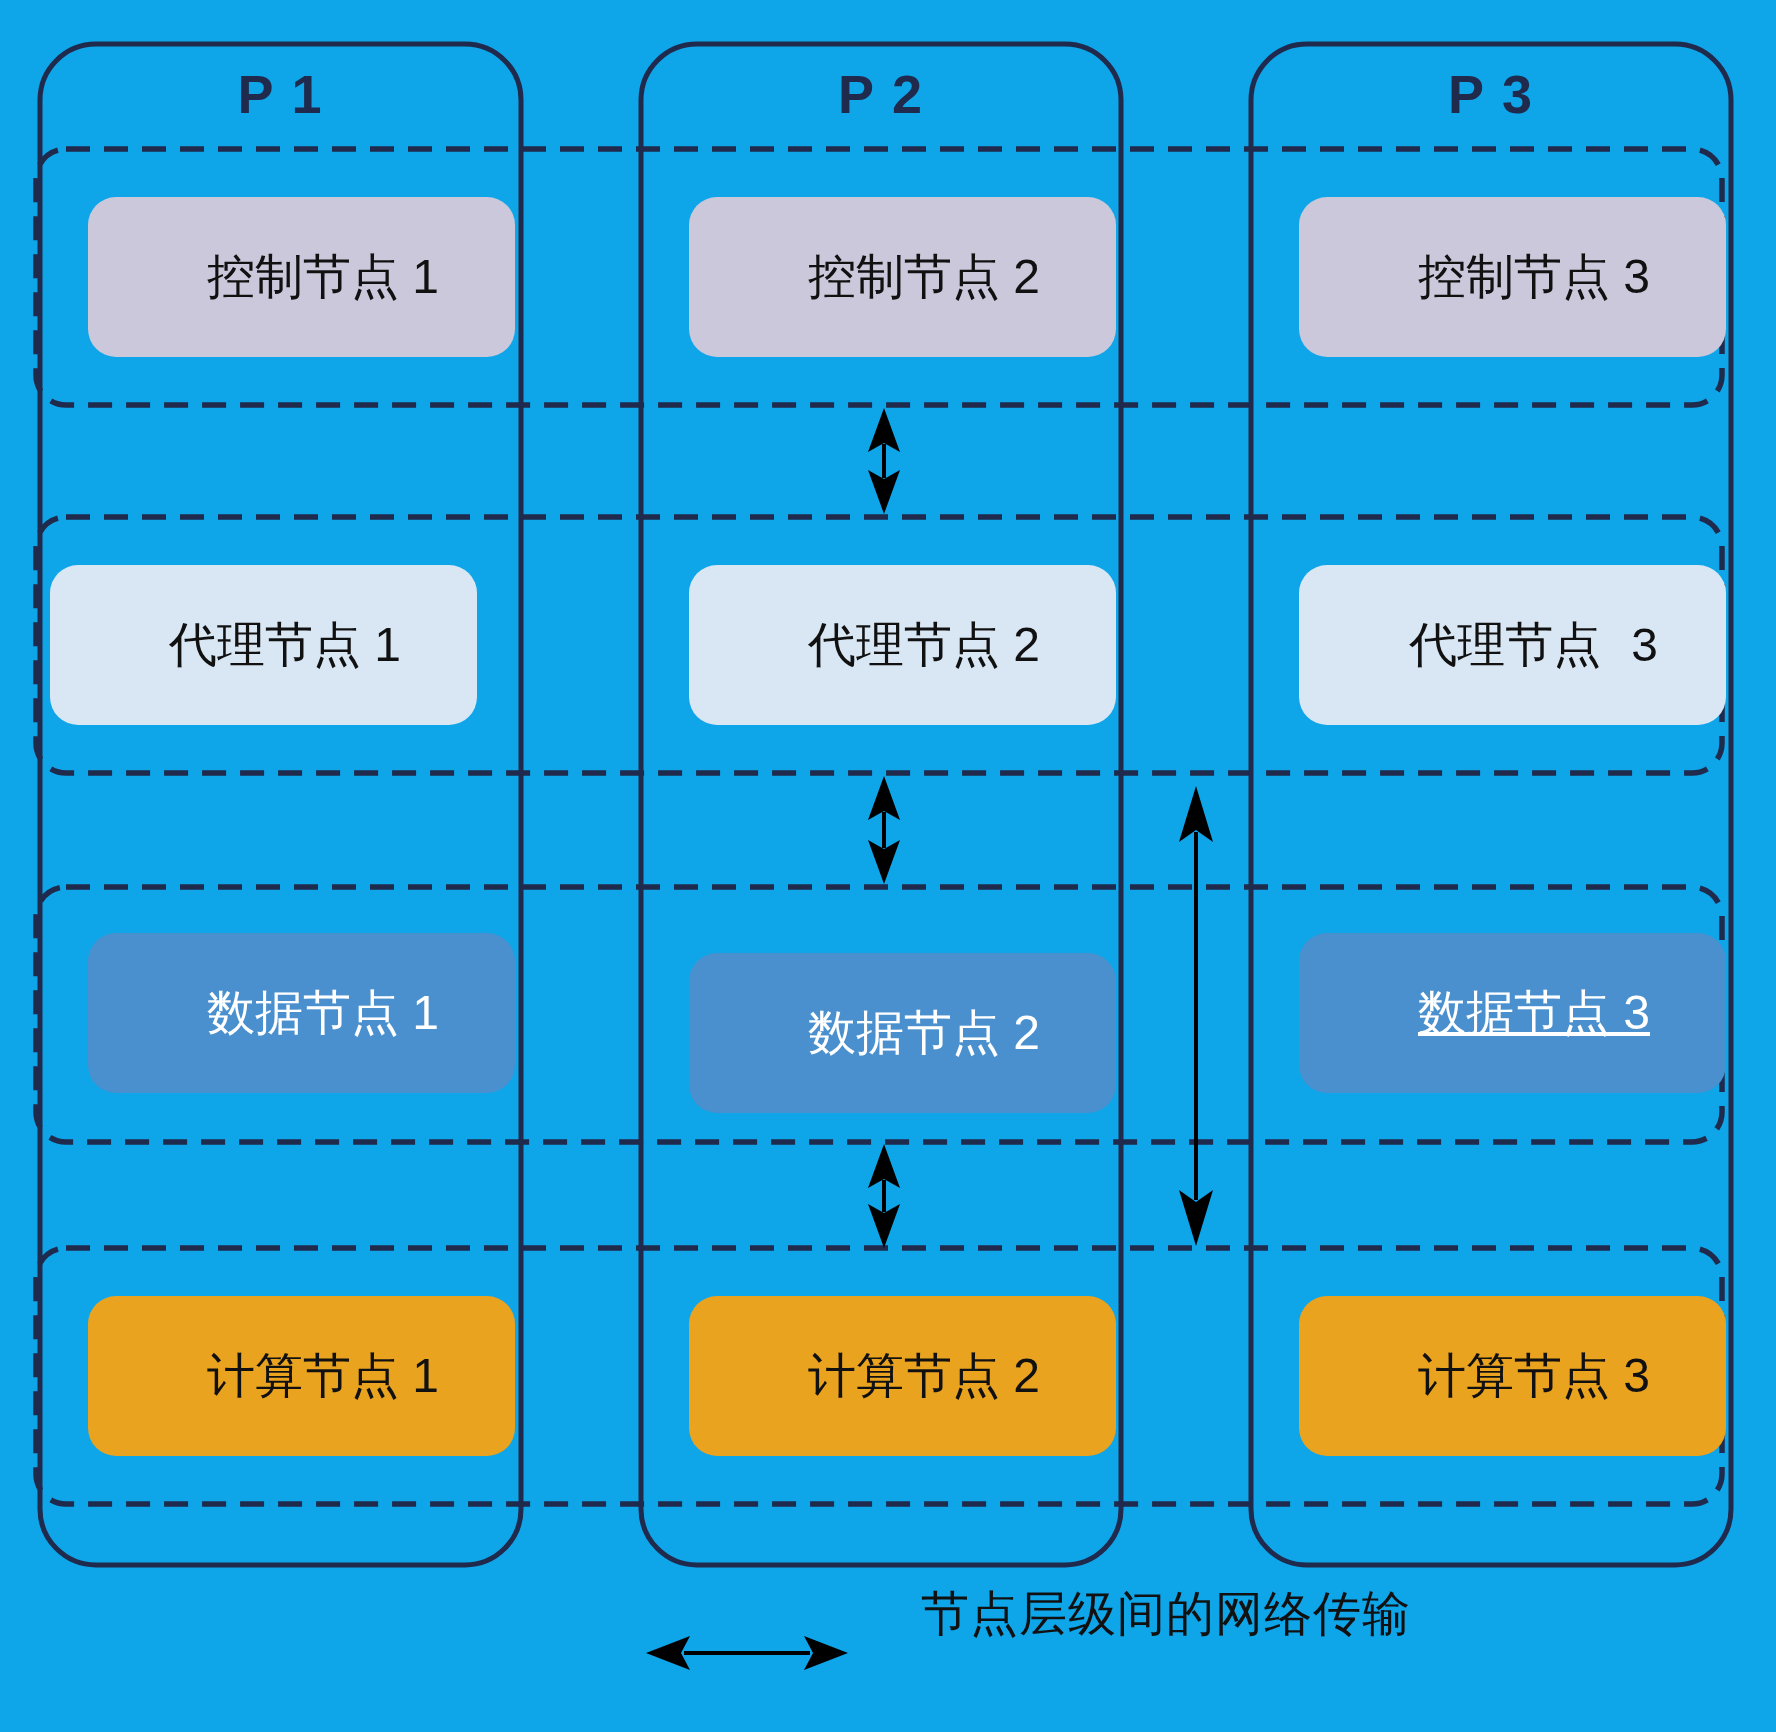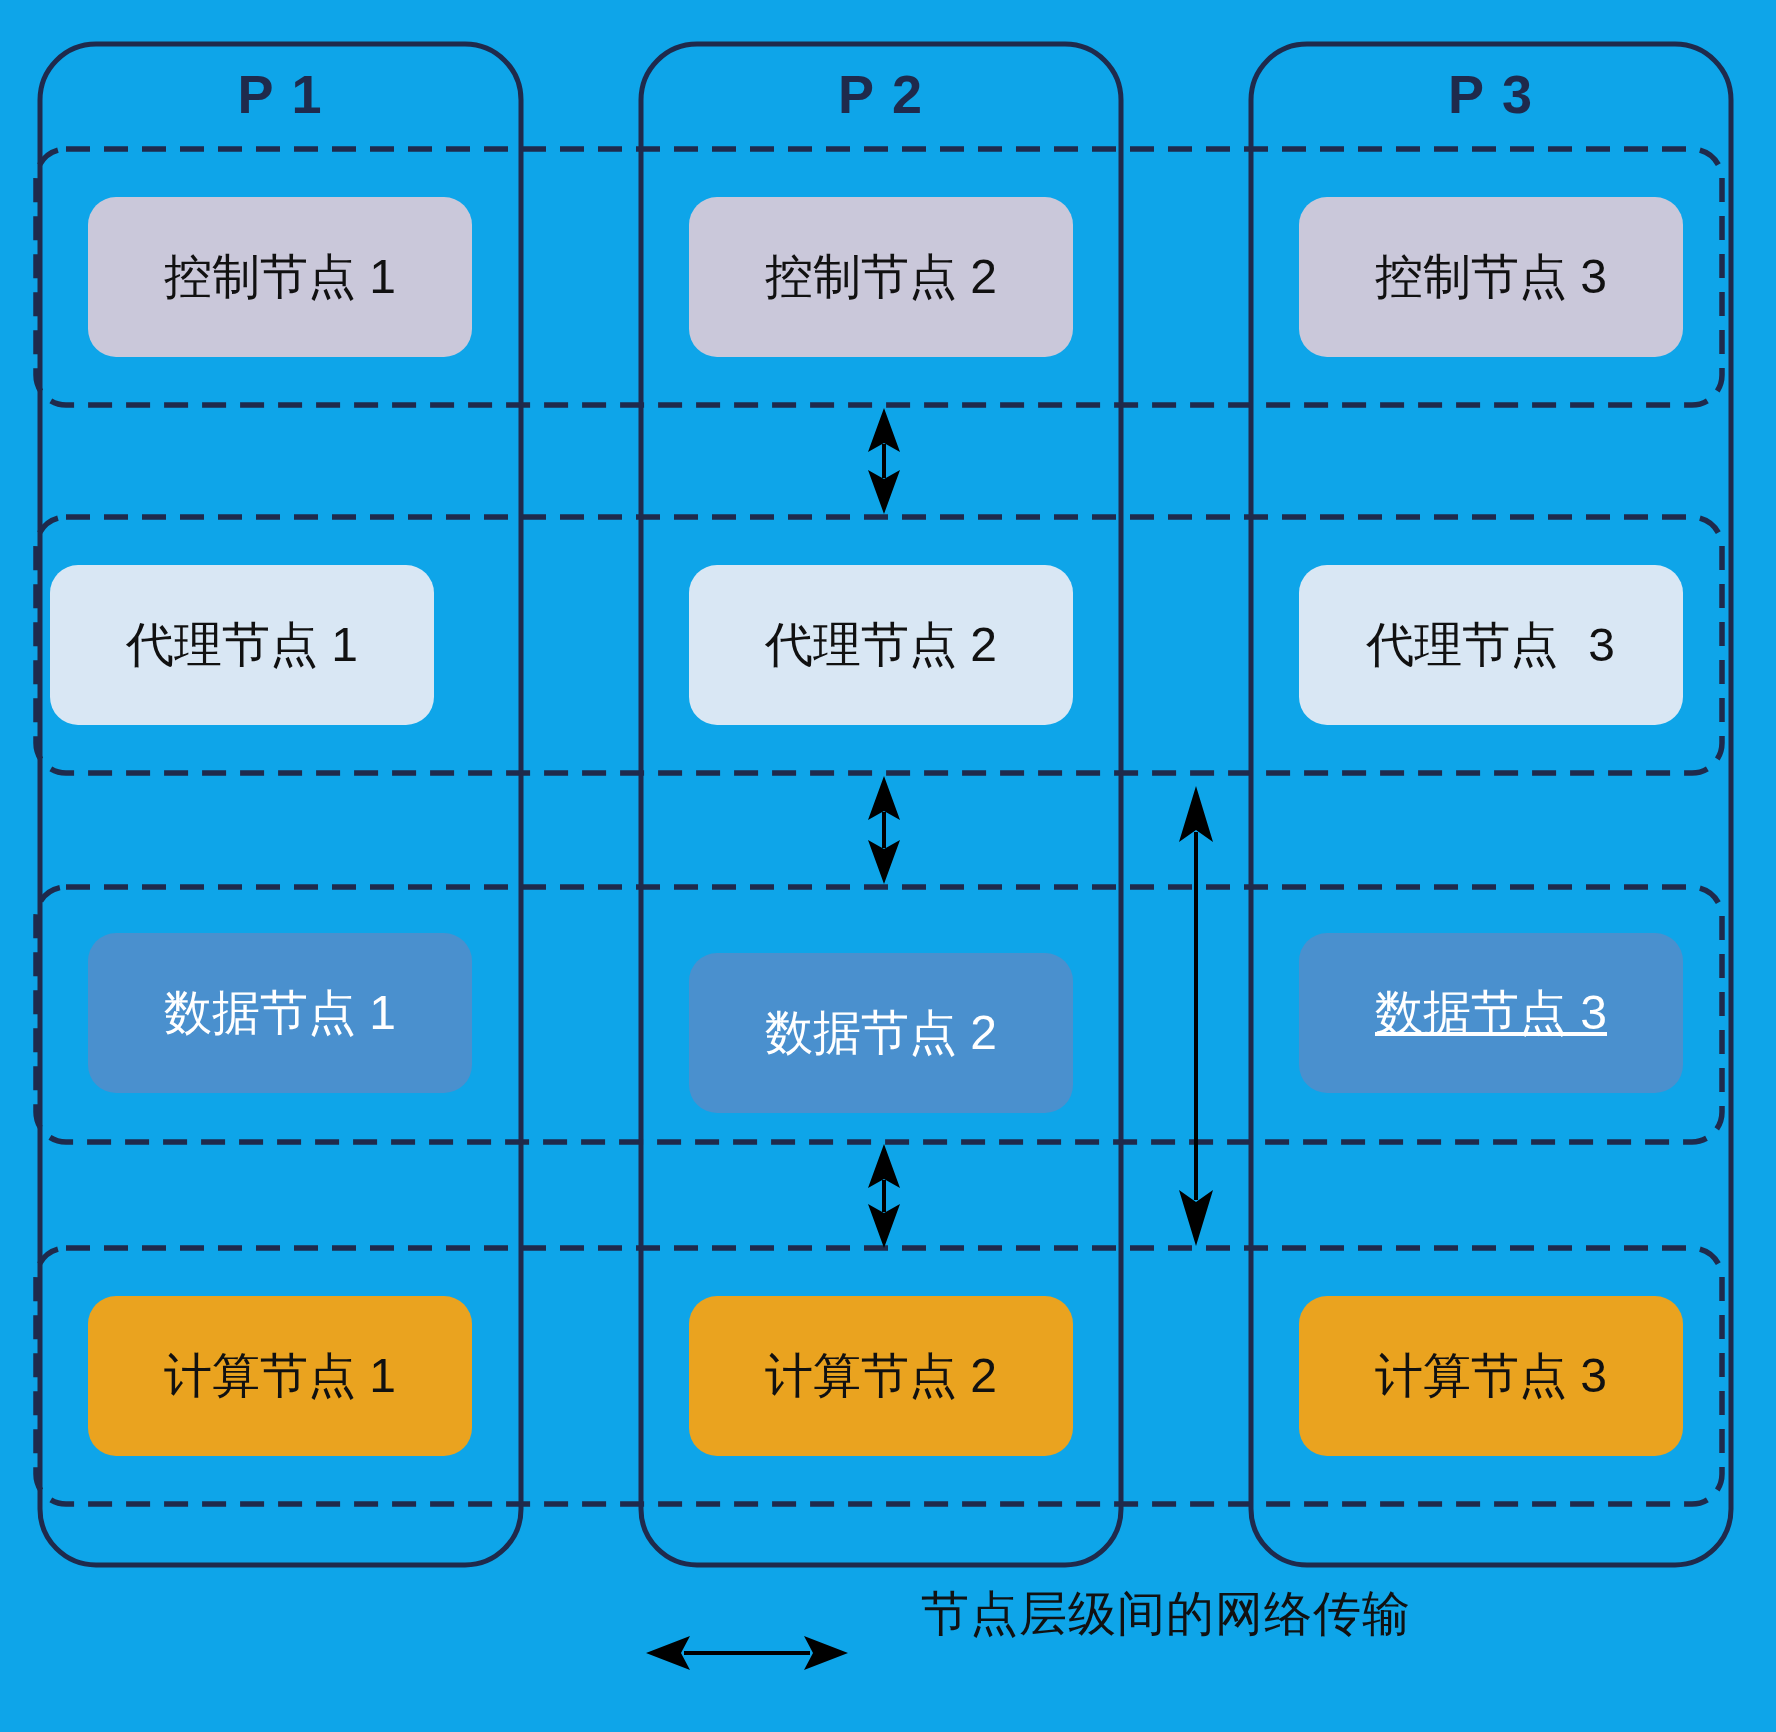--- a/index.html
+++ b/index.html
@@ -20,21 +20,21 @@
   .col{fill:none;stroke:var(--navy);stroke-width:5;}
   .arrow{fill:var(--arrow);stroke:none;}
   .shaft{stroke:var(--arrow);stroke-width:4;}
   .header{
     position:absolute;top:62px;height:64px;line-height:64px;text-align:center;
     font-weight:bold;font-size:54px;color:var(--navy);letter-spacing:2px;
   }
   .node{
     position:absolute;width:384px;height:160px;border-radius:28px;
     display:flex;align-items:center;justify-content:center;
-    font-size:48px;color:#111111;white-space:nowrap;
+    font-size:48px;color:#111111;white-space:nowrap;padding-left:43px;
   }
   .node.control{background:var(--control-fill);}
   .node.agent{background:var(--agent-fill);}
   .node.data{background:var(--data-fill);color:#ffffff;}
   .node.compute{background:var(--compute-fill);}
   .legend-label{
     position:absolute;left:893px;top:1576px;height:76px;line-height:76px;
     font-size:48px;color:#111111;letter-spacing:1px;white-space:nowrap;margin-left:28px;
   }
 </style>

